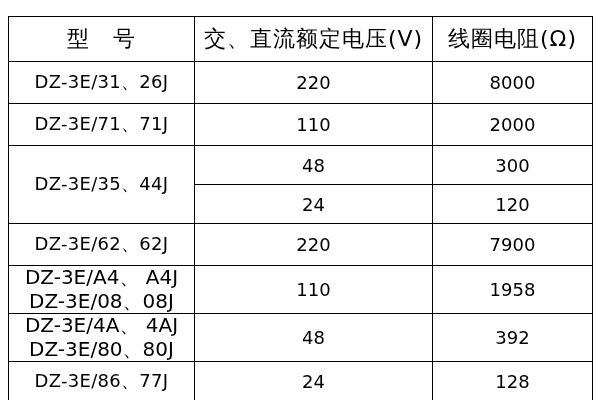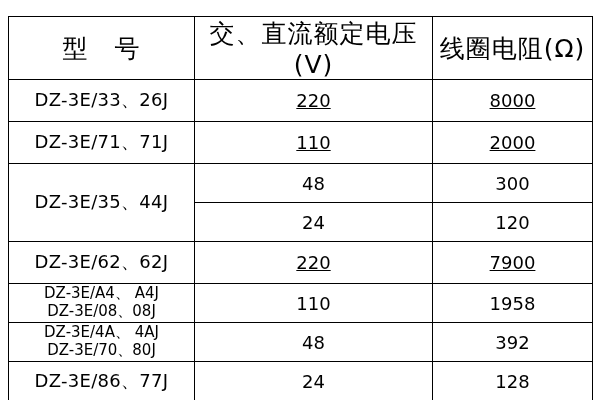--- a/index.html
+++ b/index.html
@@ -33,40 +33,40 @@
     color: #000000;
     font-weight: normal;
     padding: 0;
   }
   col.c-model  { width: 186px; }
   col.c-volt   { width: 238px; }
   col.c-res    { width: 160px; }
 
   tr.head td {
     height: 44px;
-    font-size: 25px;
+    font-size: 22px;
     letter-spacing: 1px;
   }
   td.model-cell {
     font-size: 18px;
     letter-spacing: 0.3px;
     line-height: 1.25;
     padding: 2px 0;
   }
   td.model-cell .sub {
     display: block;
-    font-size: 15px;
+    font-size: 20px;
     line-height: 1.18;
     letter-spacing: 0px;
   }
   td.val-cell {
     font-size: 18px;
     height: 38px;
   }
-  tr.r-tall td.val-cell { height: 41px; text-decoration: underline; }
+  tr.r-tall td.val-cell { height: 41px; }
   .nowrap { white-space: nowrap; }
 </style>
 </head>
 <body>
 
 <div id="sheet">
 
   <table class="spec">
     <colgroup>
       <col class="c-model">
@@ -74,21 +74,21 @@
       <col class="c-res">
     </colgroup>
     <tbody>
       <tr class="head">
         <td>型　号</td>
         <td>交、直流额定电压(V)</td>
         <td>线圈电阻(Ω)</td>
       </tr>
 
       <tr class="r-tall">
-        <td class="model-cell nowrap">DZ-3E/33、26J</td>
+        <td class="model-cell nowrap">DZ-3E/31、26J</td>
         <td class="val-cell">220</td>
         <td class="val-cell">8000</td>
       </tr>
 
       <tr class="r-tall">
         <td class="model-cell nowrap">DZ-3E/71、71J</td>
         <td class="val-cell">110</td>
         <td class="val-cell">2000</td>
       </tr>
 
@@ -114,21 +114,21 @@
           <span class="sub">DZ-3E/A4、 A4J</span>
           <span class="sub">DZ-3E/08、08J</span>
         </td>
         <td class="val-cell">110</td>
         <td class="val-cell">1958</td>
       </tr>
 
       <tr>
         <td class="model-cell">
           <span class="sub">DZ-3E/4A、 4AJ</span>
-          <span class="sub">DZ-3E/70、80J</span>
+          <span class="sub">DZ-3E/80、80J</span>
         </td>
         <td class="val-cell">48</td>
         <td class="val-cell">392</td>
       </tr>
 
       <tr>
         <td class="model-cell nowrap">DZ-3E/86、77J</td>
         <td class="val-cell">24</td>
         <td class="val-cell">128</td>
       </tr>

